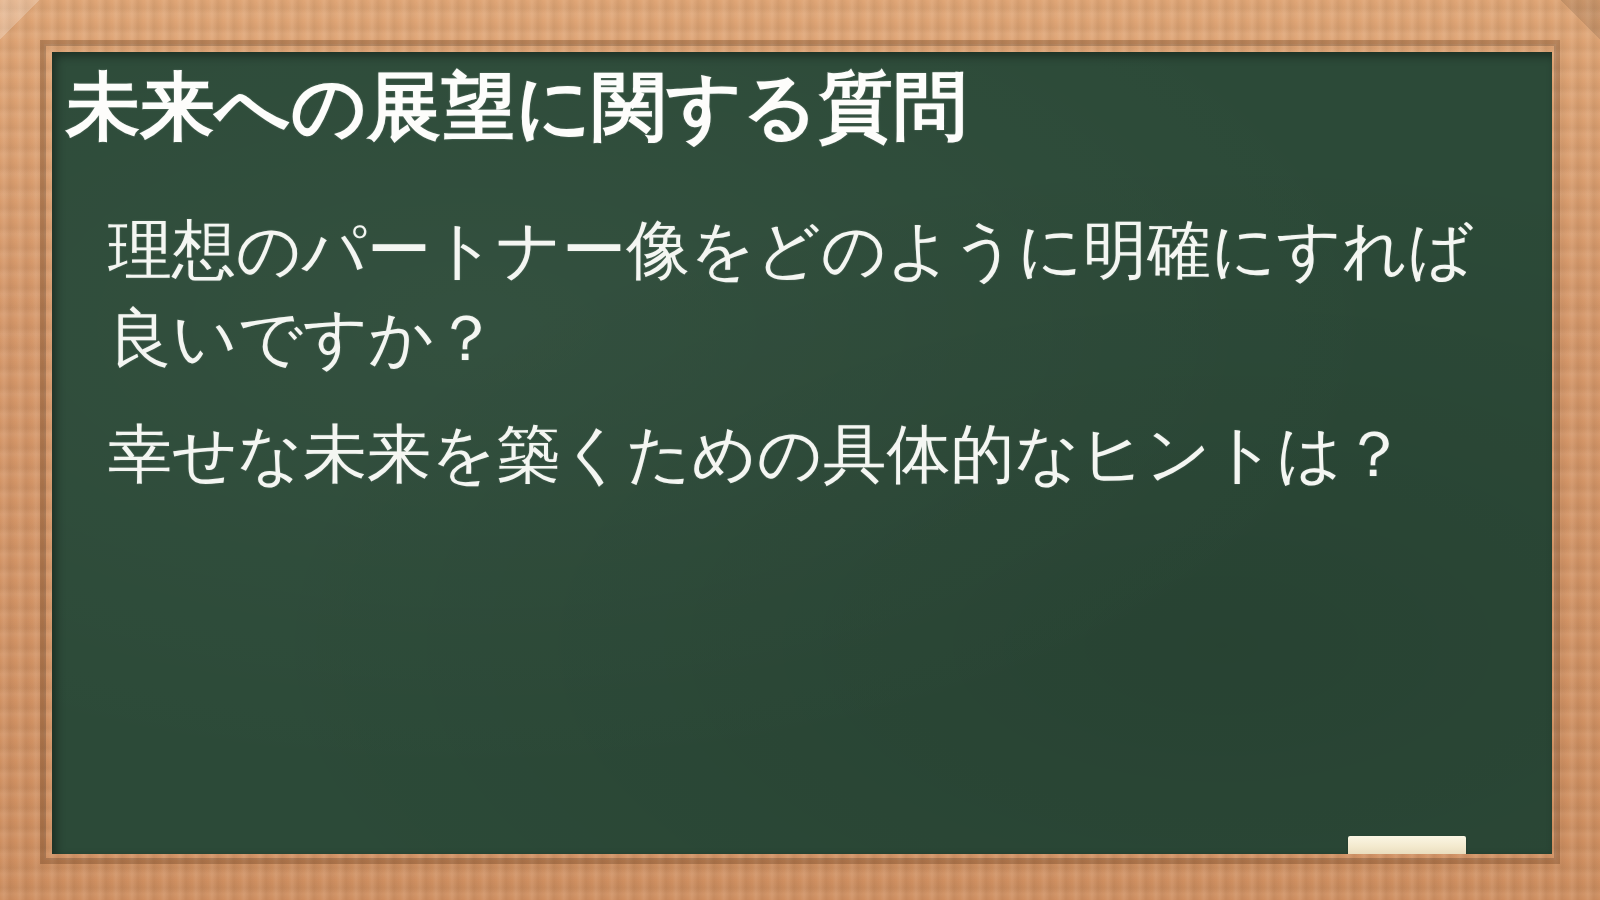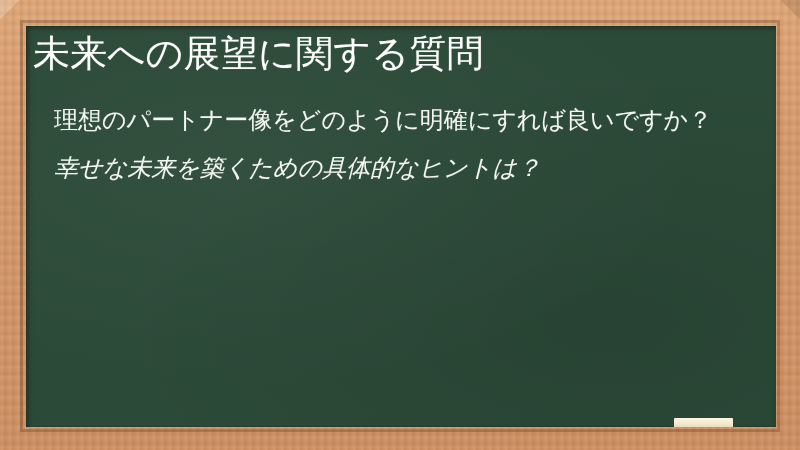--- a/index.html
+++ b/index.html
@@ -62,43 +62,43 @@
   }
 
   
   #title {
     position:absolute;
     left:7px; top:4px;
     width:735px;
     color:#fdfdfb;
     font-size:37px;
     line-height:1.30;
-    font-weight:400;
+    font-weight:700;
     letter-spacing:0.2px;
     white-space:nowrap;
     text-shadow:0 0 1px rgba(255,255,255,0.28);
   }
 
   
   #questions {
     position:absolute;
     left:28px; top:78px;
     width:692px;
     list-style:none;
   }
   .question {
     color:#f4f6f2;
-    font-size:24px;
+    font-size:32px;
     line-height:1.36;
     font-weight:400;
     margin-bottom:15px;
     text-align:left;
     text-shadow:0 0 1px rgba(255,255,255,0.22);
   }
-  .question:last-child { margin-bottom:0;font-style:italic; }
+  .question:last-child { margin-bottom:0; }
 
   
   #chalk {
     position:absolute;
     left:648px; top:392px;
     width:59px; height:10px;
     background:linear-gradient(180deg,#fbf6e4 0%, #f3e9cd 55%, #e6d9ba 100%);
     border-radius:1px;
     box-shadow:0 1px 1px rgba(0,0,0,0.25);
   }

